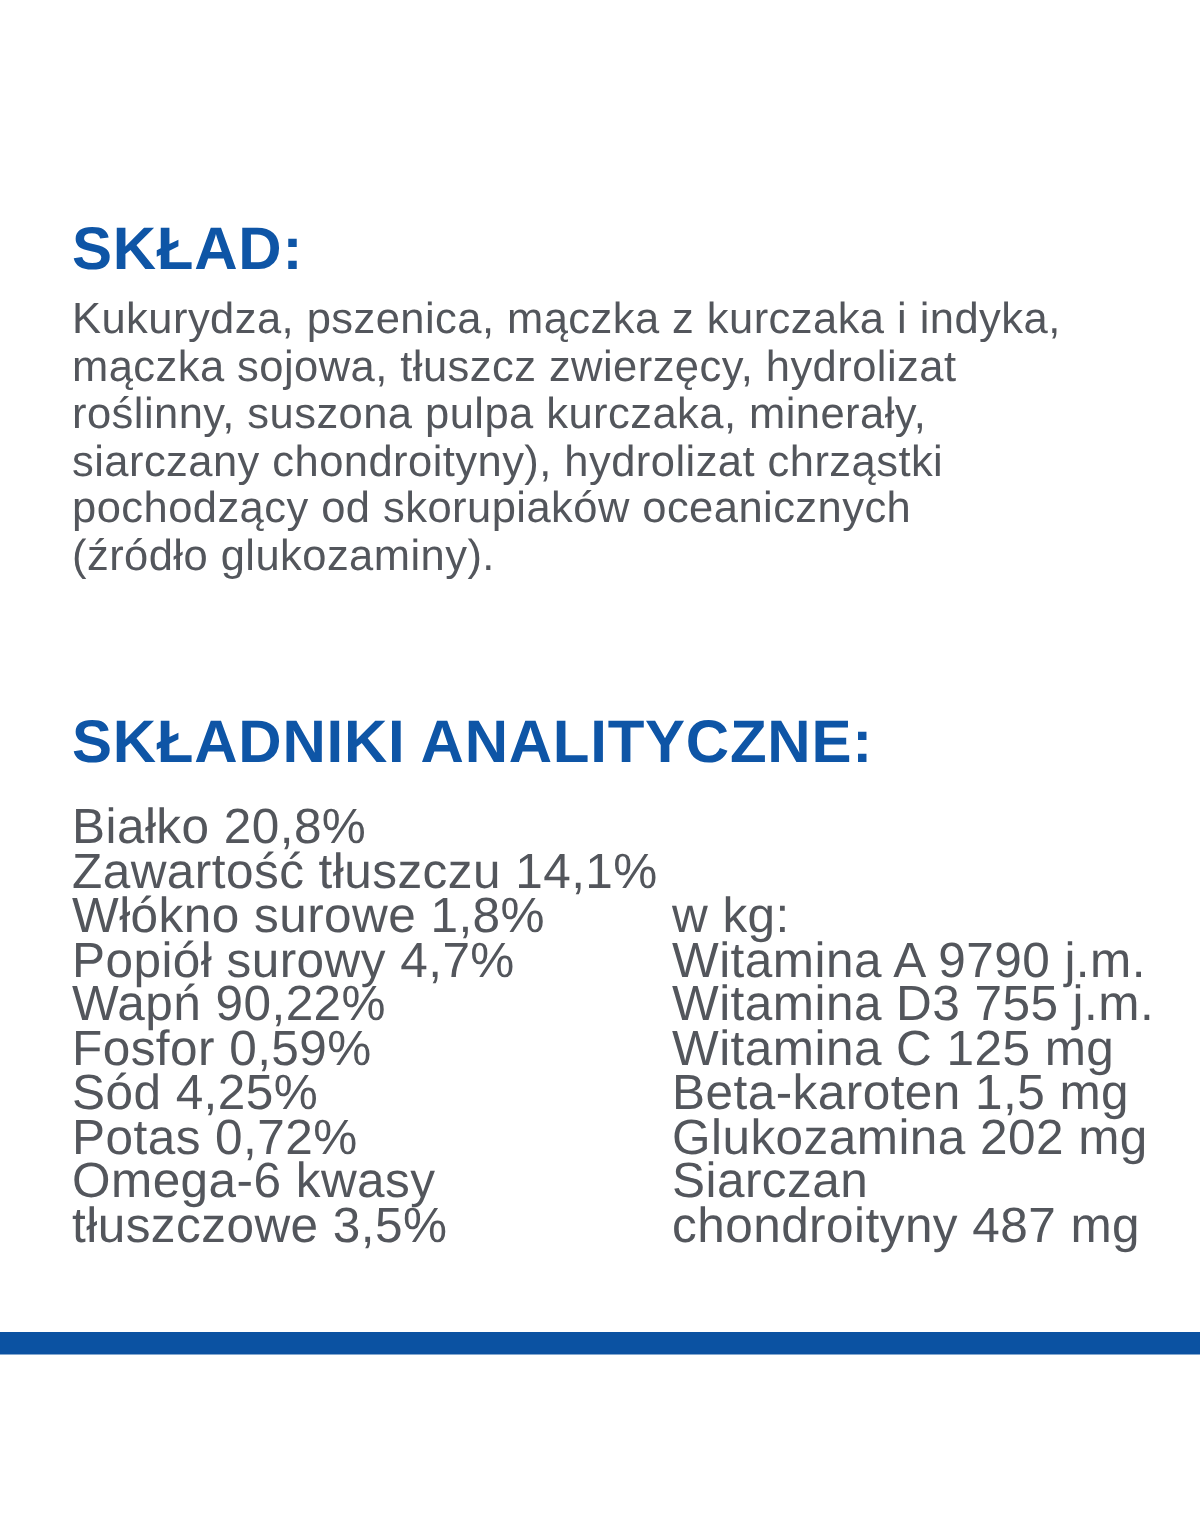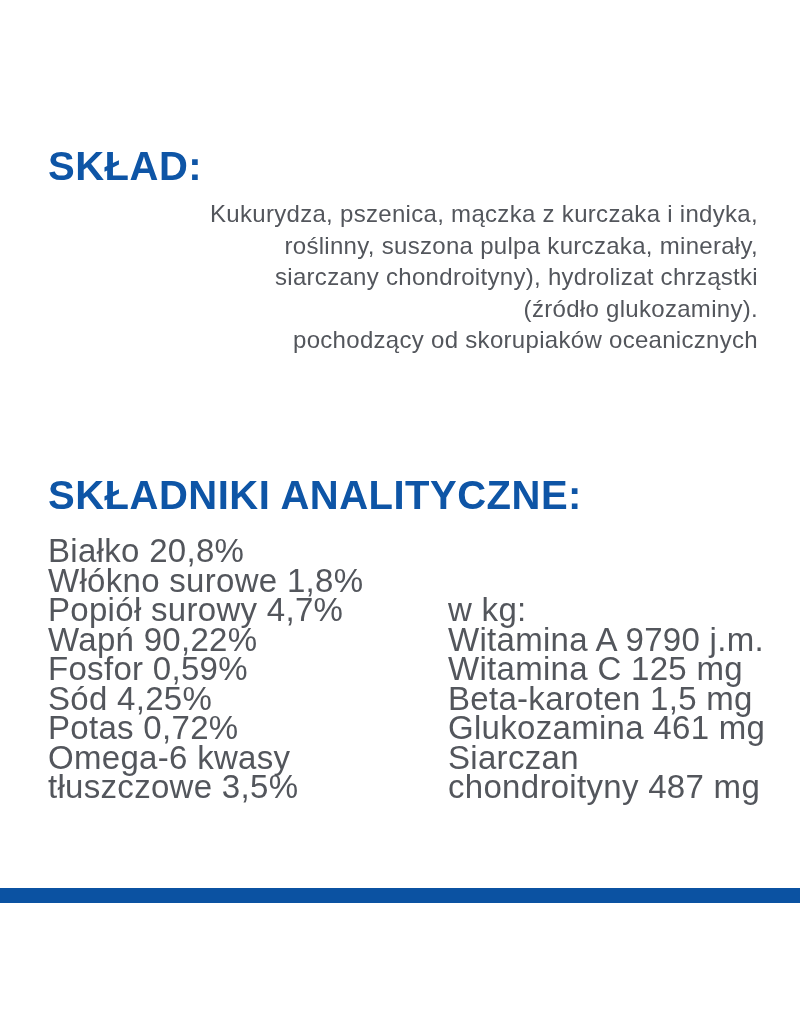--- a/index.html
+++ b/index.html
@@ -31,24 +31,23 @@
   #ingredients-heading { top: 146px; }
   #analytical-heading  { top: 475px; }
   .textblock {
     position: absolute;
     color: var(--text-gray);
   }
   #ingredients-text {
     left: 48px;
     top: 198px;
     width: 710px;
-    font-size: 24px;
+    font-size: 29px;
     line-height: 31.5px;
     letter-spacing: 0.3px;
-    text-align: right;
   }
   .column {
     font-size: 33px;
     line-height: 29.5px;
     letter-spacing: 0.3px;
   }
   #analytical-left-column {
     left: 48px;
     top: 536px;
     width: 400px;
@@ -71,47 +70,50 @@
 </style>
 </head>
 <body>
 
 <div class="page">
 
   <h1 class="heading" id="ingredients-heading">SKŁAD:</h1>
 
   <div class="textblock" id="ingredients-text">
       <div class="line">Kukurydza, pszenica, mączka z kurczaka i indyka,</div>
+      <div class="line">mączka sojowa, tłuszcz zwierzęcy, hydrolizat</div>
       <div class="line">roślinny, suszona pulpa kurczaka, minerały,</div>
       <div class="line">siarczany chondroityny), hydrolizat chrząstki</div>
+      <div class="line">pochodzący od skorupiaków oceanicznych</div>
       <div class="line">(źródło glukozaminy).</div>
-      <div class="line">pochodzący od skorupiaków oceanicznych</div>
     </div>
 
   <h1 class="heading" id="analytical-heading">SKŁADNIKI ANALITYCZNE:</h1>
 
   <div class="textblock column" id="analytical-left-column">
       <div class="line">Białko 20,8%</div>
+      <div class="line">Zawartość tłuszczu 14,1%</div>
       <div class="line">Włókno surowe 1,8%</div>
       <div class="line">Popiół surowy 4,7%</div>
       <div class="line">Wapń 90,22%</div>
       <div class="line">Fosfor 0,59%</div>
       <div class="line">Sód 4,25%</div>
       <div class="line">Potas 0,72%</div>
       <div class="line">Omega-6 kwasy</div>
       <div class="line">tłuszczowe 3,5%</div>
     </div>
 
   <div class="textblock column" id="analytical-right-column">
     <div class="line bold-label">w kg:</div>
     <div>
         <div class="line">Witamina A 9790 j.m.</div>
+        <div class="line">Witamina D3 755 j.m.</div>
         <div class="line">Witamina C 125 mg</div>
         <div class="line">Beta-karoten 1,5 mg</div>
-        <div class="line">Glukozamina 461 mg</div>
+        <div class="line">Glukozamina 202 mg</div>
         <div class="line">Siarczan</div>
         <div class="line">chondroityny 487 mg</div>
       </div>
   </div>
 
   <div class="bottom-bar"></div>
 
 </div>
 
 </body></html>

